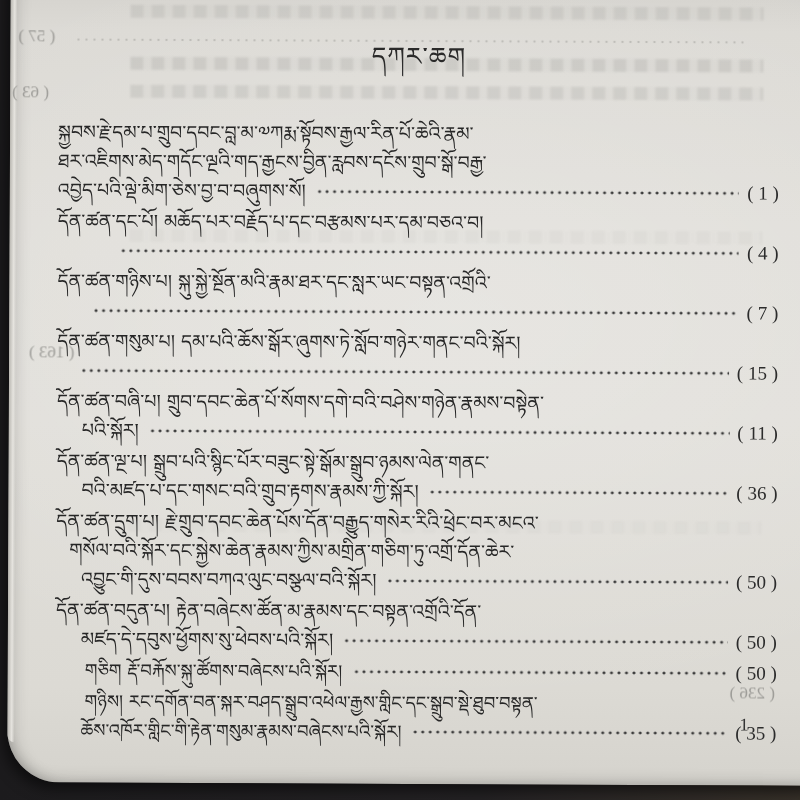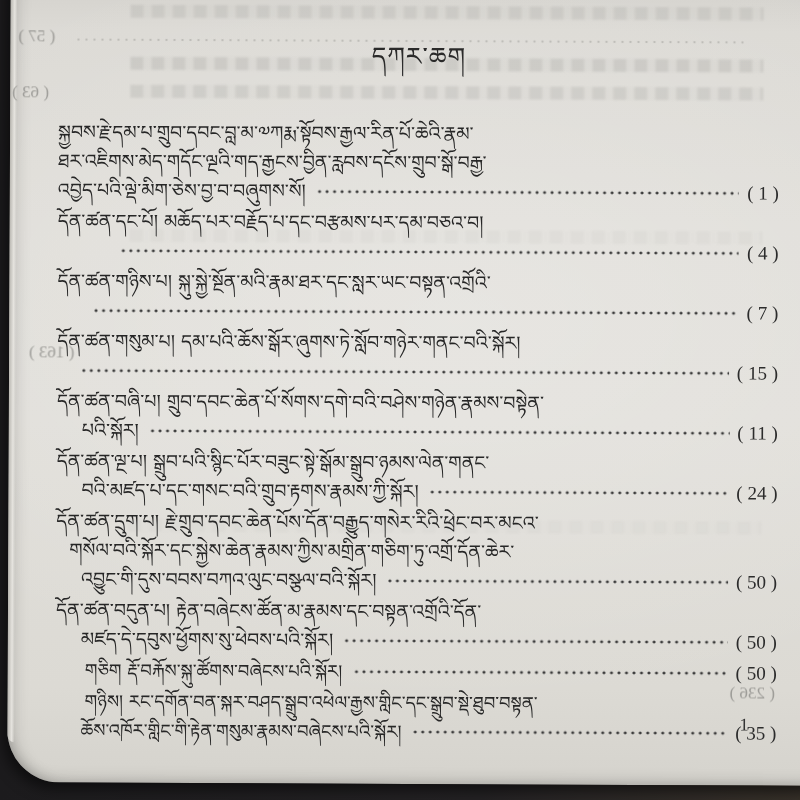--- a/index.html
+++ b/index.html
@@ -119,21 +119,21 @@
             </div>
         </div>
 
         <div class="entry">
           <div class="l">
               <span class="t">དོན་ཚན་ལྔ་པ། སྒྲུབ་པའི་སྙིང་པོར་བཟུང་སྟེ་སྒོམ་སྒྲུབ་ཉམས་ལེན་གནང་</span>
             </div>
           <div class="l i1">
               <span class="t">བའི་མཛད་པ་དང་གསང་བའི་གྲུབ་རྟགས་རྣམས་ཀྱི་སྐོར།</span>
               <span class="dots"></span>
-              <span class="pg">( 24 )</span>
+              <span class="pg">( 36 )</span>
             </div>
         </div>
 
         <div class="entry">
           <div class="l">
               <span class="t">དོན་ཚན་དྲུག་པ། རྗེ་གྲུབ་དབང་ཆེན་པོས་དོན་བརྒྱུད་གསེར་རིའི་ཕྲེང་བར་མངའ་</span>
             </div>
           <div class="l ism">
               <span class="t">གསོལ་བའི་སྐོར་དང་སྐྱེས་ཆེན་རྣམས་ཀྱིས་མགྲིན་གཅིག་ཏུ་འགྲོ་དོན་ཆེར་</span>
             </div>

